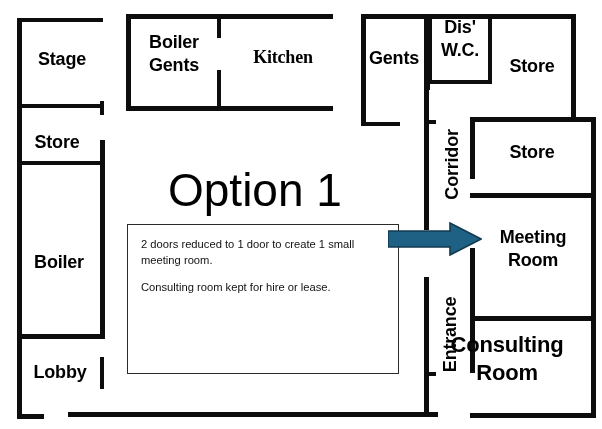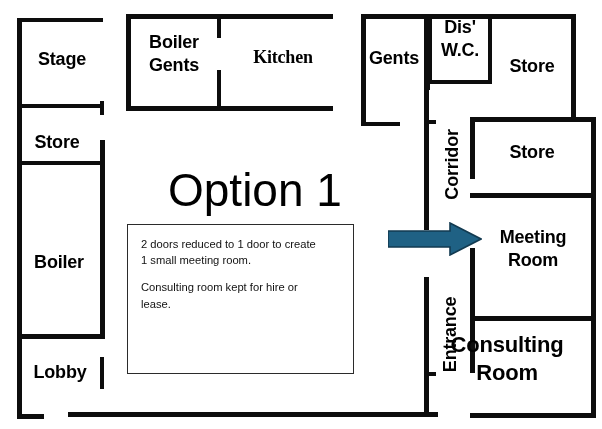--- a/index.html
+++ b/index.html
@@ -48,21 +48,21 @@
     font-size: 46px;
     color: #000000;
     letter-spacing: 0px;
     line-height: 1;
   }
   
   #callout {
     position: absolute;
     left: 127px;
     top: 224px;
-    width: 227px;
+    width: 272px;
     height: 150px;
     background: #ffffff;
     border: 1.5px solid #2b2b2b;
     box-sizing: border-box;
     padding: 11px 28px 0 13px;
   }
   #callout p {
     margin: 0 0 11px 0;
     font-family: "Liberation Sans", sans-serif;
     font-size: 11.2px;

